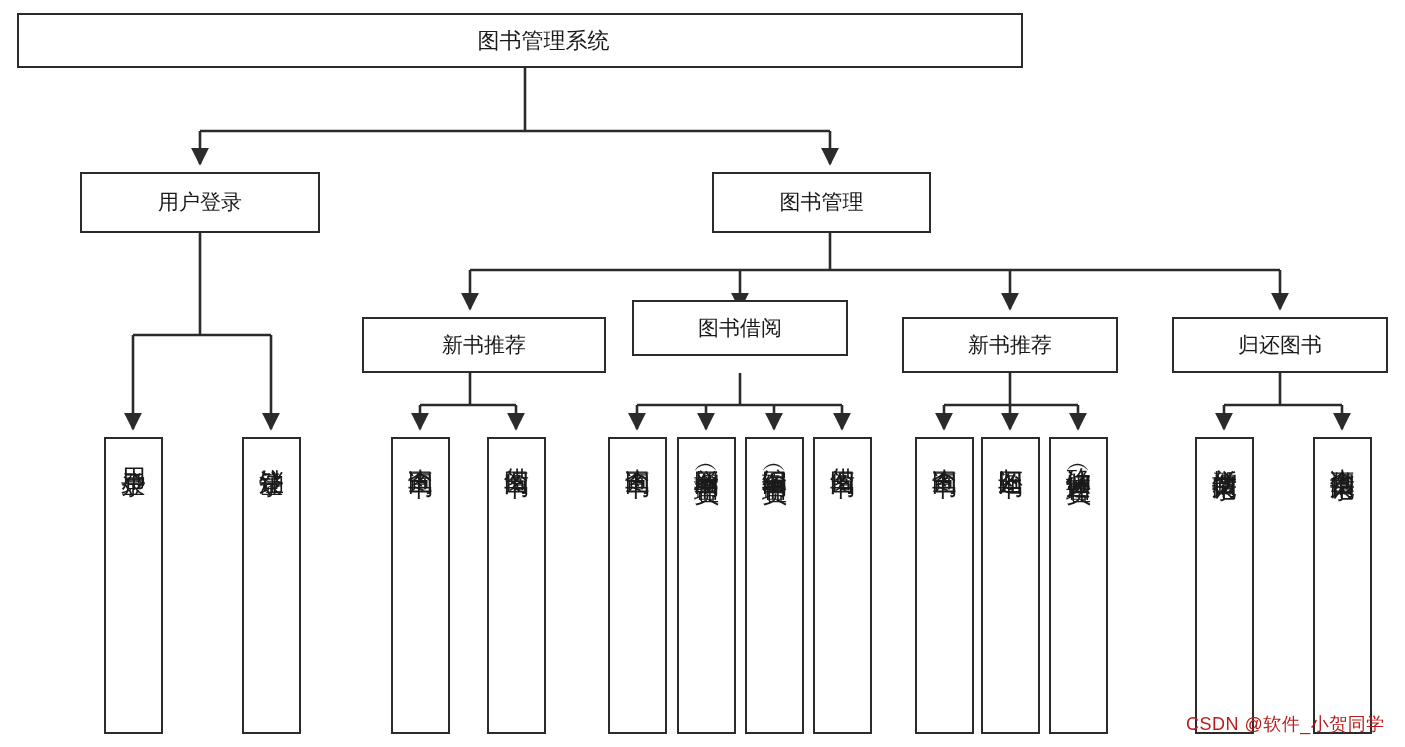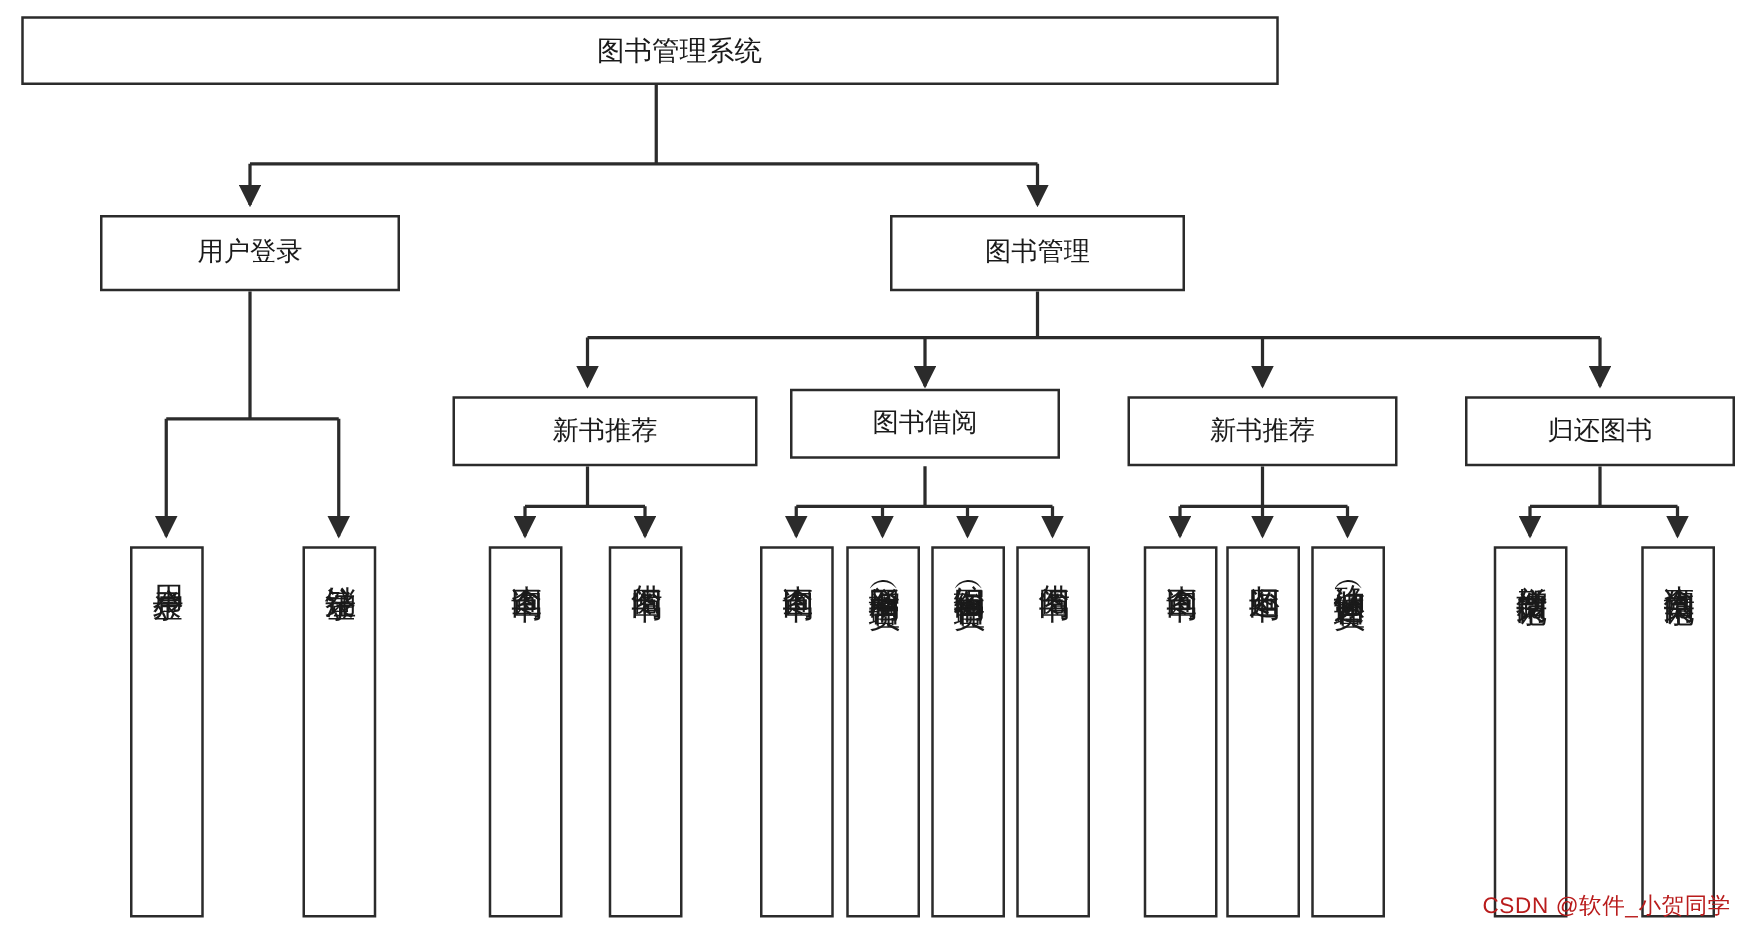--- a/index.html
+++ b/index.html
@@ -111,28 +111,28 @@
     </g>
   </svg>
 
   <div class="node h-node root" style="left:17px;top:13px;width:1006px;height:55px;padding-left:47px;">
     <span class="lbl">图书管理系统</span>
   </div>
 
   <div class="node h-node" style="left:80px;top:172px;width:240px;height:61px;">
     <span class="lbl">用户登录</span>
   </div>
-  <div class="node h-node" style="left:712px;top:172px;width:236px;height:61px;">
+  <div class="node h-node" style="left:712px;top:172px;width:219px;height:61px;">
     <span class="lbl">图书管理</span>
   </div>
 
   <div class="node h-node" style="left:362px;top:317px;width:244px;height:56px;">
     <span class="lbl">新书推荐</span>
   </div>
-  <div class="node h-node" style="left:632px;top:311px;width:216px;height:56px;">
+  <div class="node h-node" style="left:632px;top:300px;width:216px;height:56px;">
     <span class="lbl">图书借阅</span>
   </div>
   <div class="node h-node" style="left:902px;top:317px;width:216px;height:56px;">
     <span class="lbl">新书推荐</span>
   </div>
   <div class="node h-node" style="left:1172px;top:317px;width:216px;height:56px;">
     <span class="lbl">归还图书</span>
   </div>
 
   <div class="node v-node" style="left:104px;top:437px;width:59px;height:297px;">

